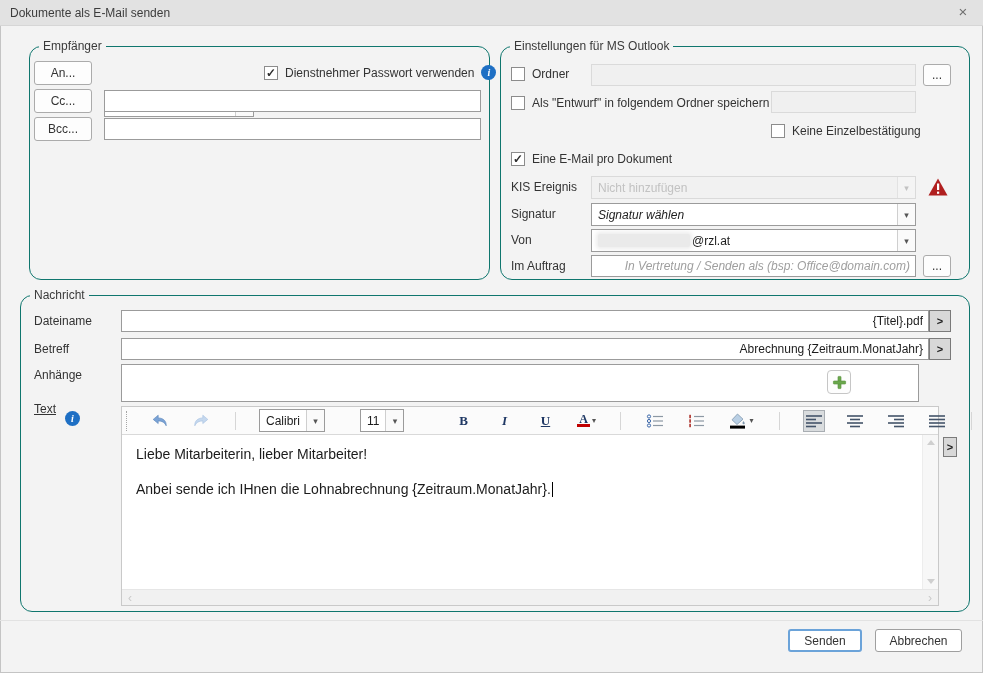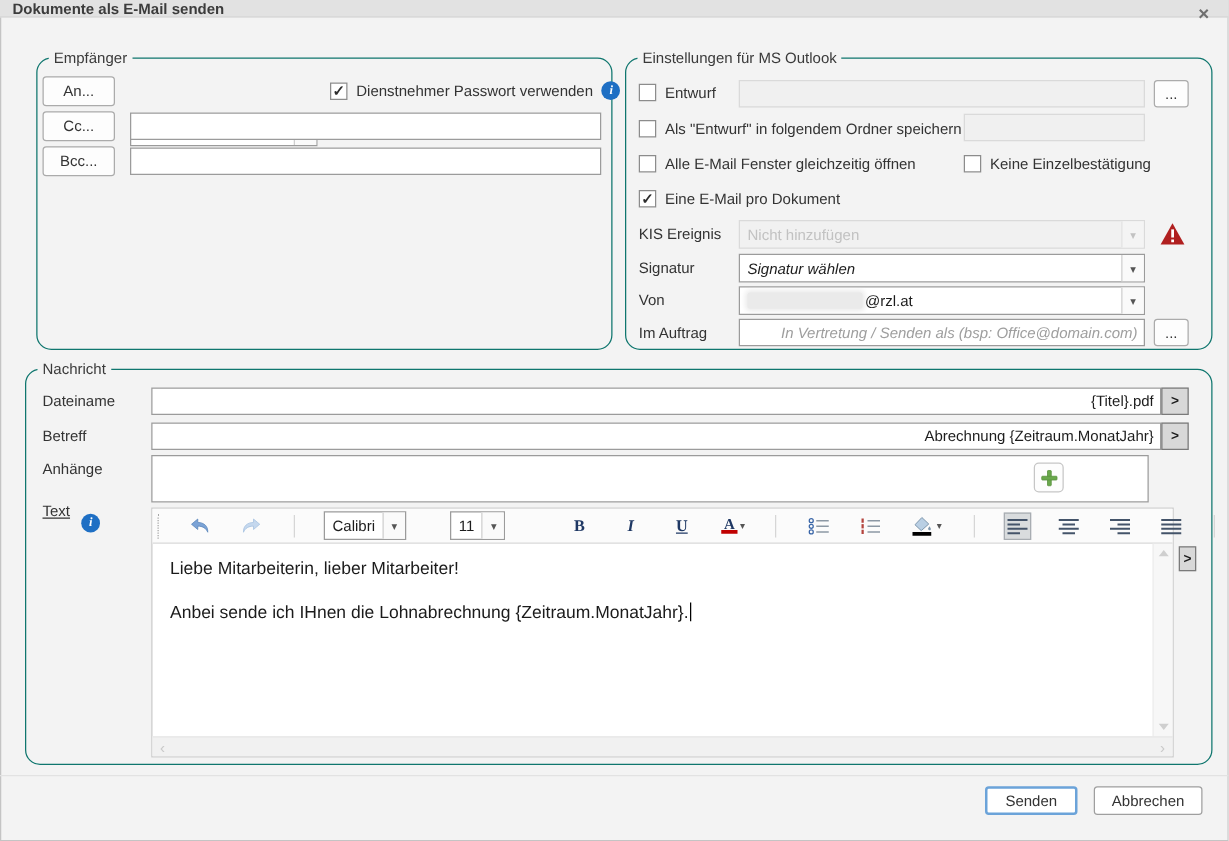--- a/index.html
+++ b/index.html
@@ -8,24 +8,24 @@
 
   .window {
     position:relative; width:983px; height:673px;
     background:#f3f3f3; overflow:hidden;
     box-shadow: inset 0 0 0 1px #c4c4c4;
     font-size:12px; color:#333;
   }
 
   
   .titlebar {
-    position:absolute; left:0; top:0; width:983px; height:14px;
+    position:absolute; left:0; top:0; width:983px; height:26px;
     background:#e2e2e2; border-bottom:1px solid #d6d6d6;
     display:flex; align-items:center; padding:0 10px;
-    color:#3c3c3c; font-size:12px;font-weight:bold;
+    color:#3c3c3c; font-size:12px;
   }
   .titlebar .close {
     position:absolute; right:10px; top:0; height:22px; width:20px;
     display:flex; align-items:center; justify-content:center;
     color:#6f6f6f; font-size:15px; cursor:default;
   }
 
   
   .group {
     position:absolute; border:1px solid #0f766e; border-radius:12px;
@@ -190,35 +190,31 @@
 
     <div class="btn" style="position:absolute; left:4px; top:70px; width:58px; height:24px;">Bcc...</div>
     <input class="input" style="position: absolute; left: 74px; top: 71px; width: 377px;" value="">
   </div>
 
   <div class="group" style="left:500px; top:46px; width:470px; height:234px;">
     <span class="legend">Einstellungen für MS Outlook</span>
 
     <div class="cb-row" style="left:10px; top:20px;">
       <span class="checkbox"></span>
-      <span class="cb-label">Entwurf</span>
+      <span class="cb-label">Ordner</span>
     </div>
     <input class="input disabled" style="position: absolute; left: 90px; top: 17px; width: 325px;" disabled="" value="">
     <div class="btn browse-btn" style="position:absolute; left:422px; top:17px;">...</div>
 
     <div class="cb-row" style="left:10px; top:49px;">
       <span class="checkbox"></span>
       <span class="cb-label">Als "Entwurf" in folgendem Ordner speichern</span>
     </div>
     <input class="input disabled" style="position: absolute; left: 270px; top: 44px; width: 145px;" disabled="" value="">
 
-    <div class="cb-row" style="left:10px; top:77px;">
-      <span class="checkbox"></span>
-      <span class="cb-label">Alle E-Mail Fenster gleichzeitig öffnen</span>
-    </div>
     <div class="cb-row" style="left:270px; top:77px;">
       <span class="checkbox"></span>
       <span class="cb-label">Keine Einzelbestätigung</span>
     </div>
 
     <div class="cb-row" style="left:10px; top:105px;">
       <span class="checkbox">✓</span>
       <span class="cb-label">Eine E-Mail pro Dokument</span>
     </div>
 

